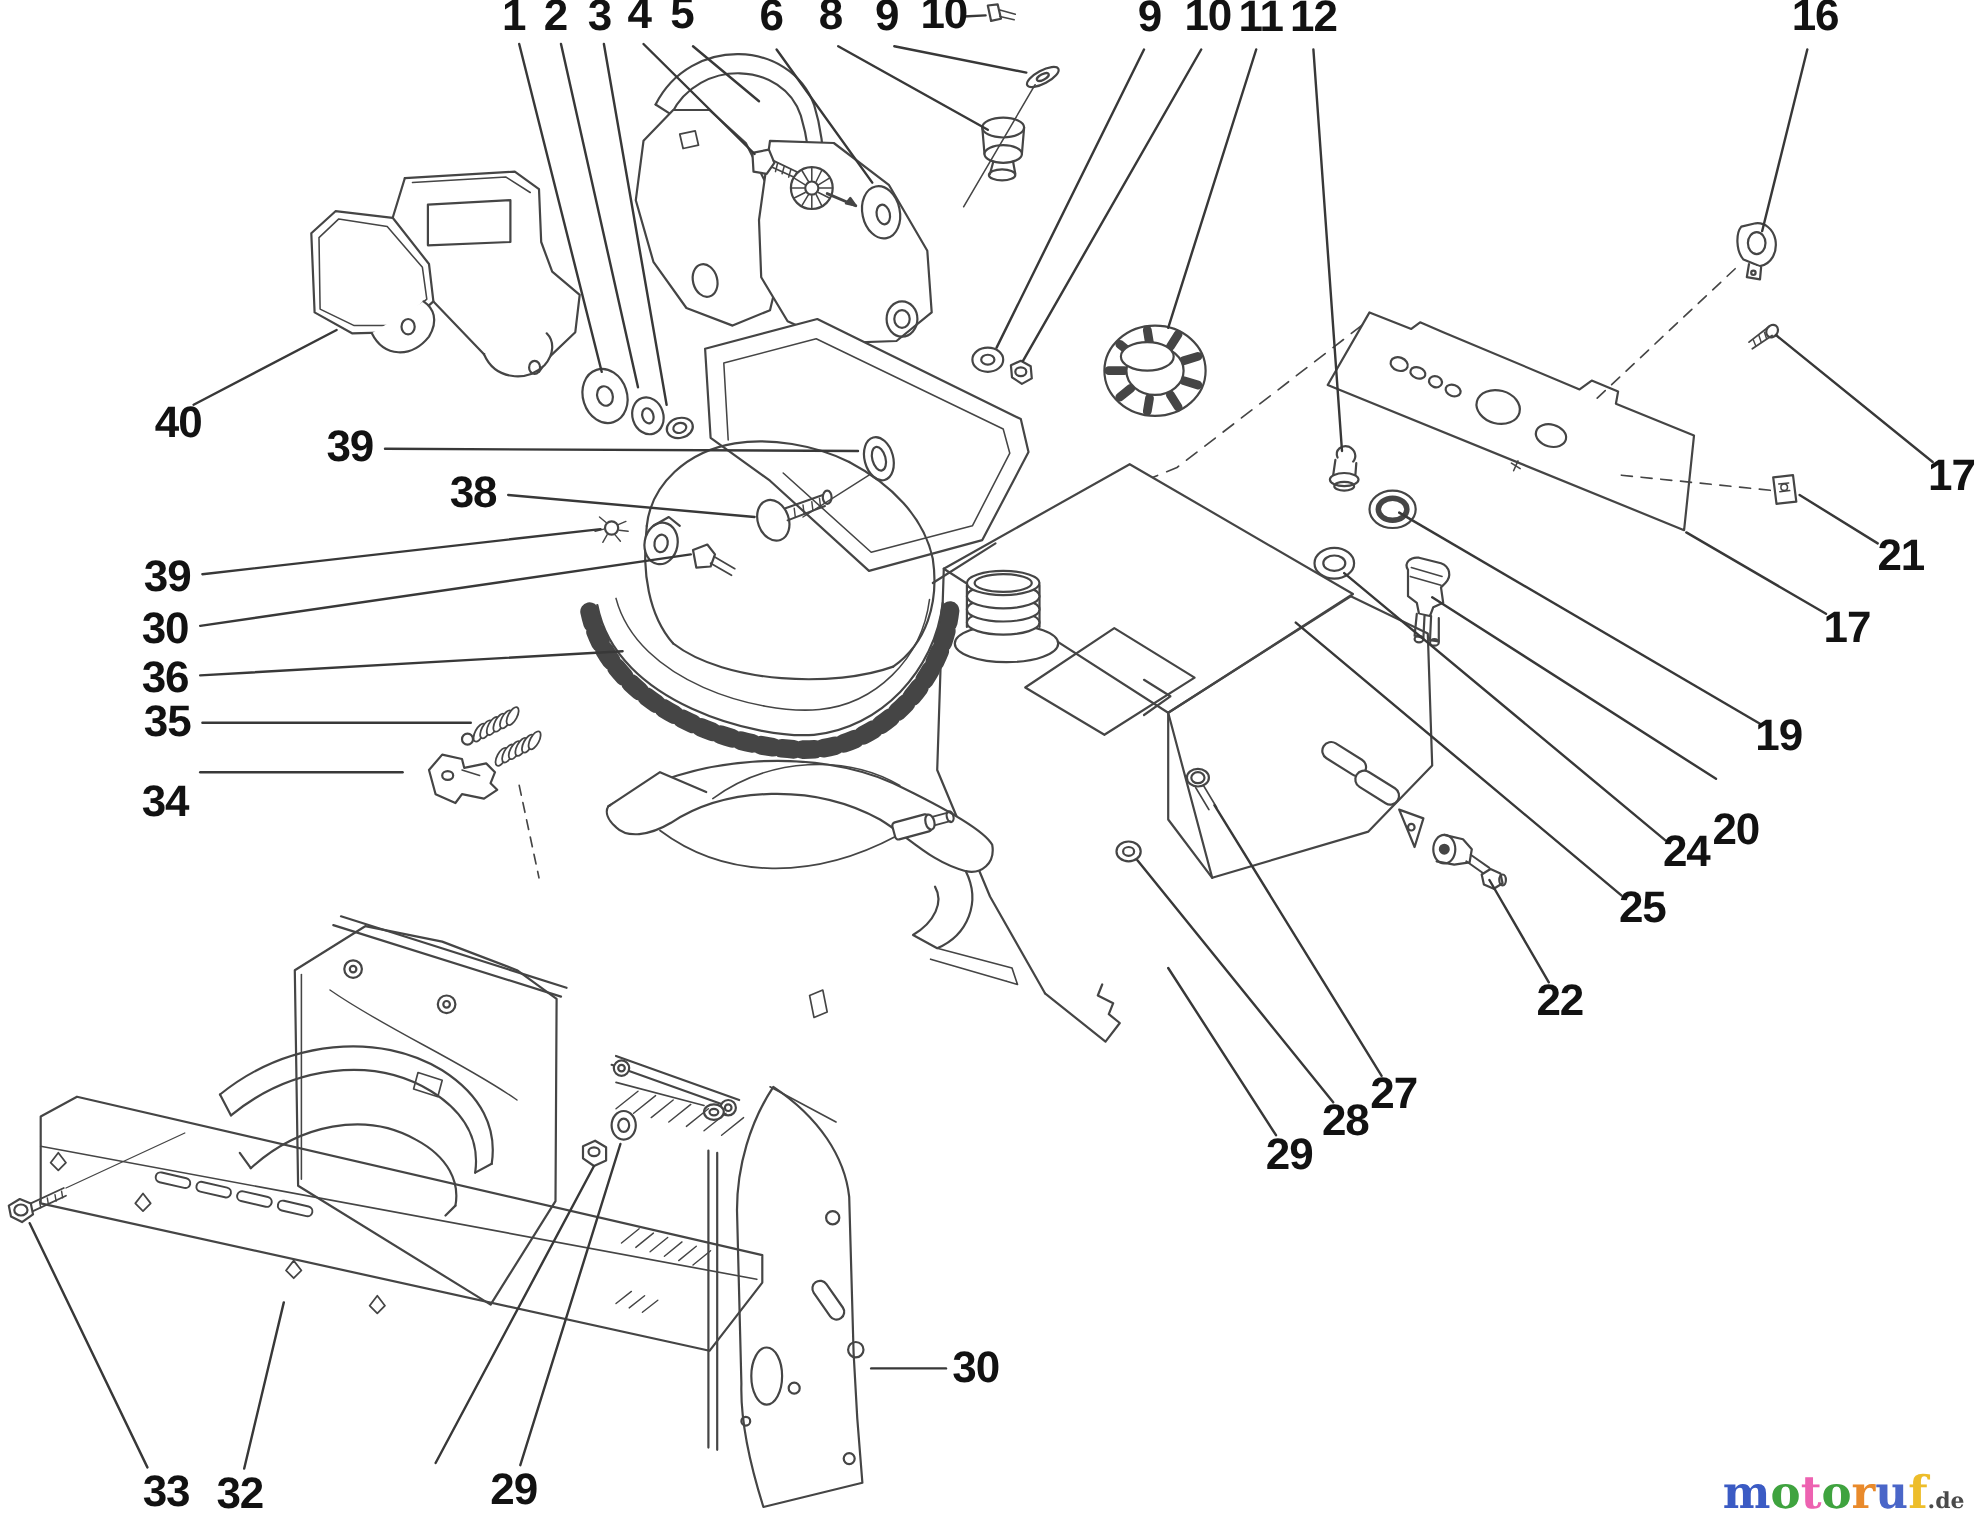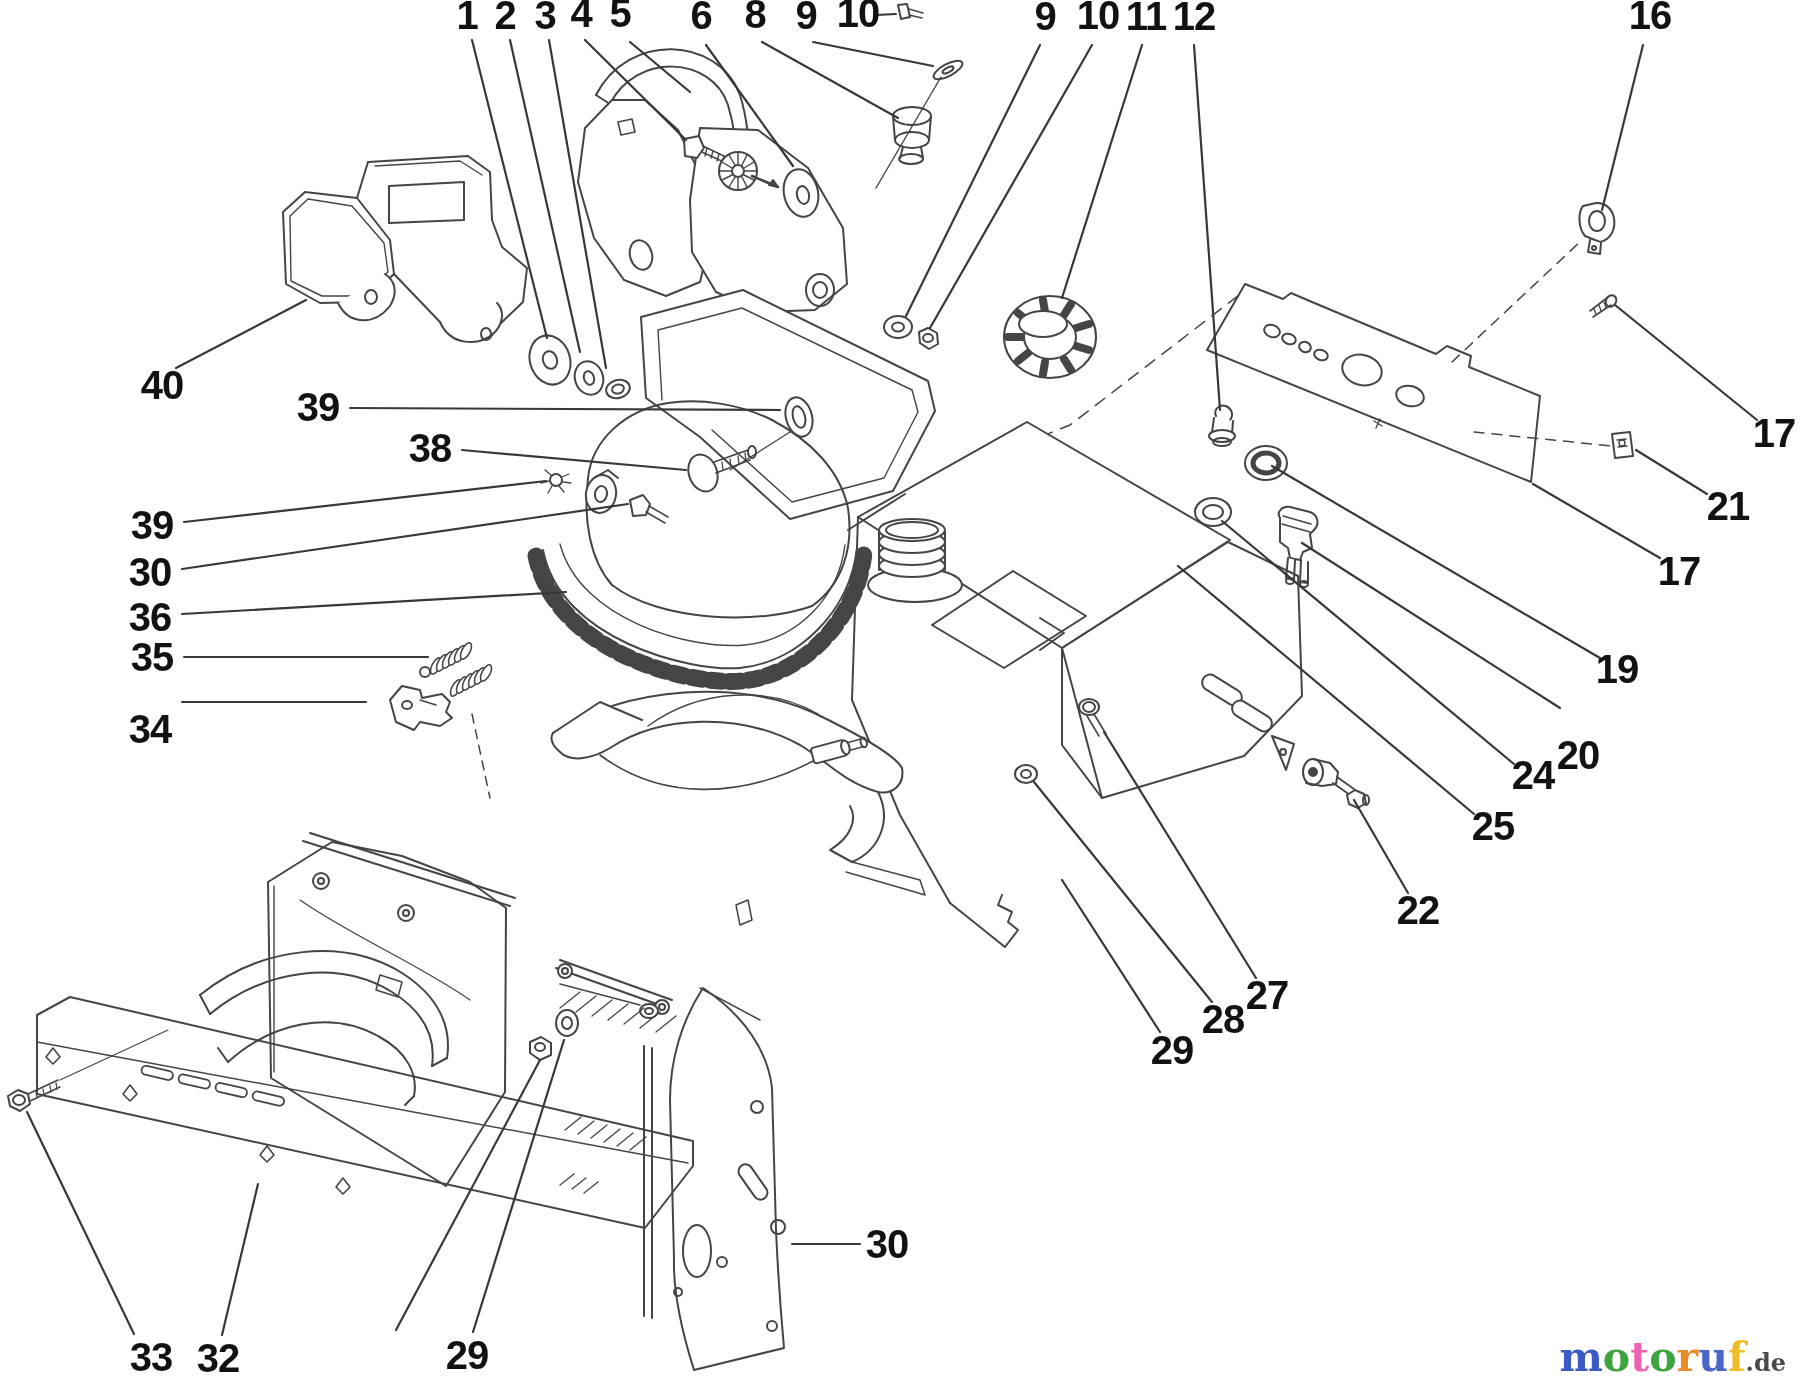--- a/index.html
+++ b/index.html
@@ -6,21 +6,21 @@
   #stage{position:relative;width:1800px;height:1384px;background:#fff;overflow:hidden;
          font-family:"Liberation Sans",sans-serif;}
   #diagram-svg{position:absolute;left:0;top:0;}
   .part-label{position:absolute;transform:translate(-50%,-50%);
               font:bold 40px "Liberation Sans",sans-serif;color:#121212;
               letter-spacing:-1px;white-space:nowrap;user-select:none;}
   #brand-logo{position:absolute;right:14px;bottom:6px;
               font-family:"DejaVu Serif",serif;font-weight:bold;font-size:41px;
               line-height:1;user-select:none;}
   #brand-logo .lg-letter{display:inline-block;}
-  #brand-logo .lg-suffix{font-size:24px;font-weight:bold;color:#4a4a4a;}
+  #brand-logo .lg-suffix{font-size:20px;font-weight:bold;color:#4a4a4a;}
 </style>
 </head>
 <body>
 
 <div id="stage">
 
 <svg id="diagram-svg" width="1800" height="1384" viewBox="0 0 1800 1384">
   <g stroke="#454545" stroke-width="2" fill="none" stroke-linecap="round" stroke-linejoin="round">
 
     <g>

